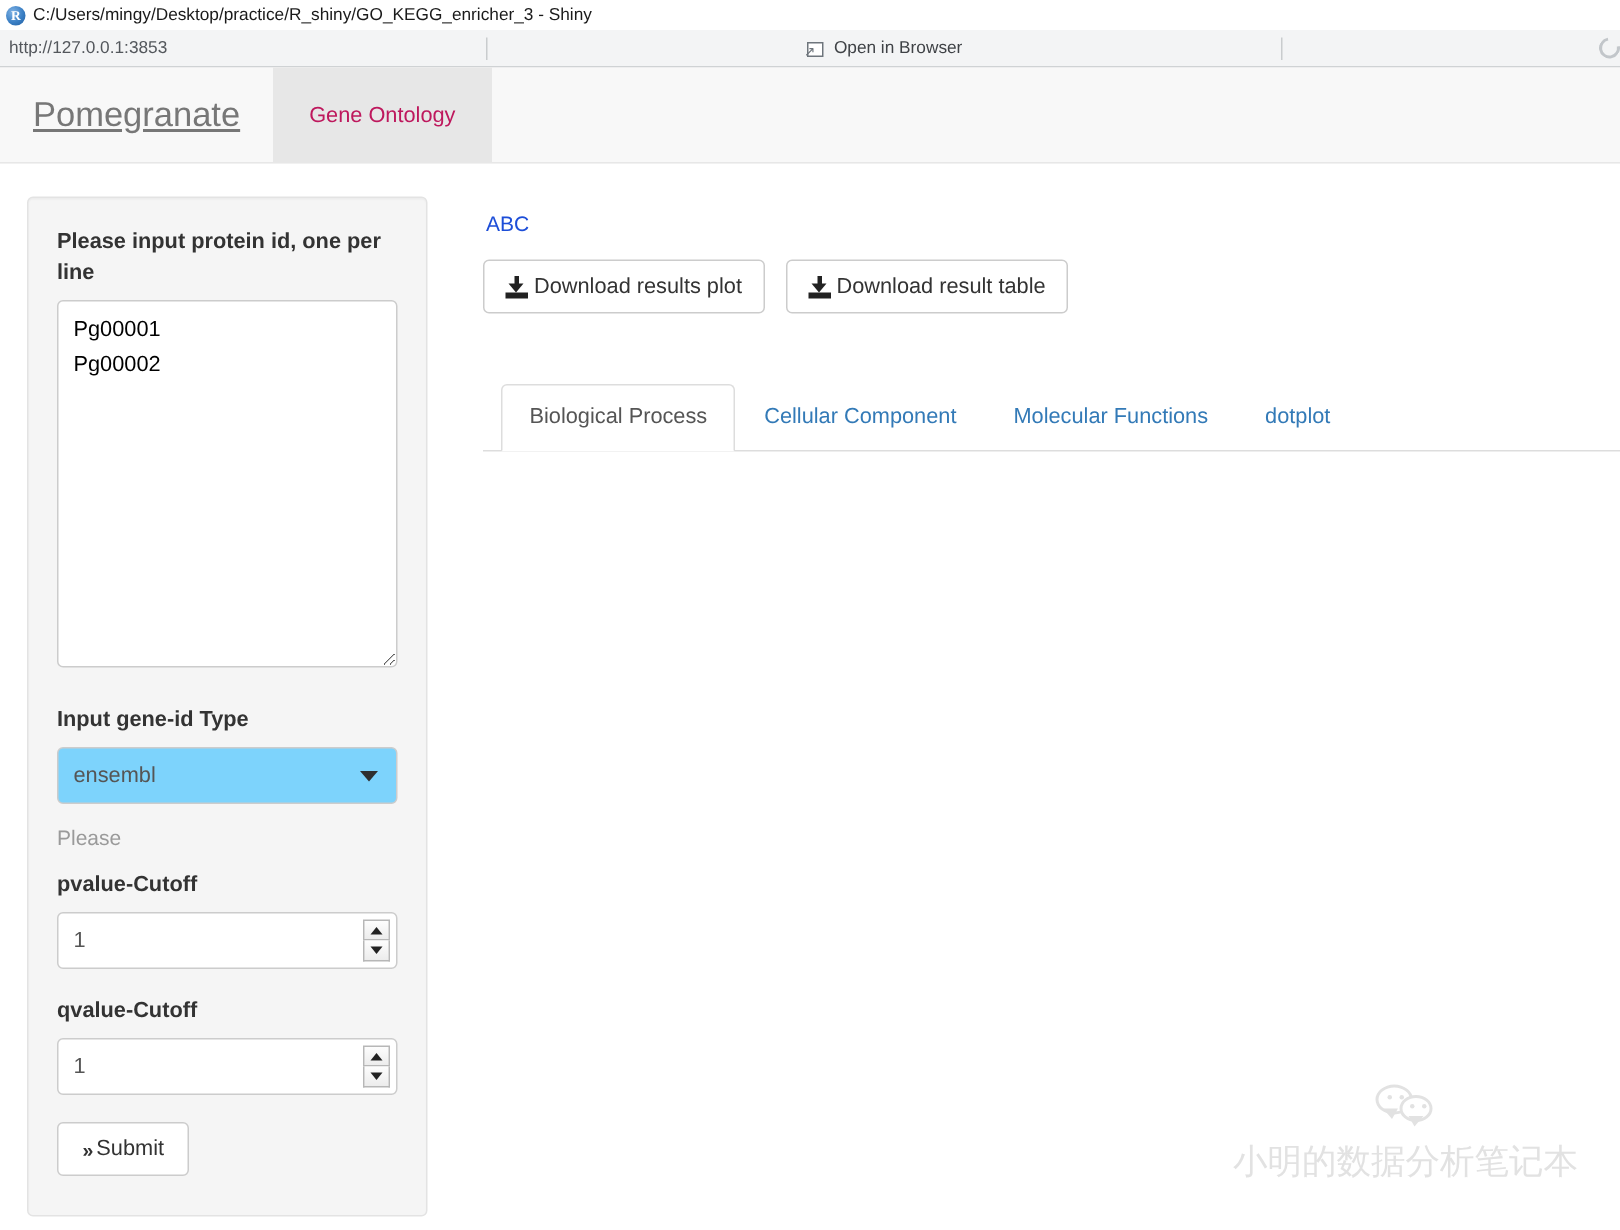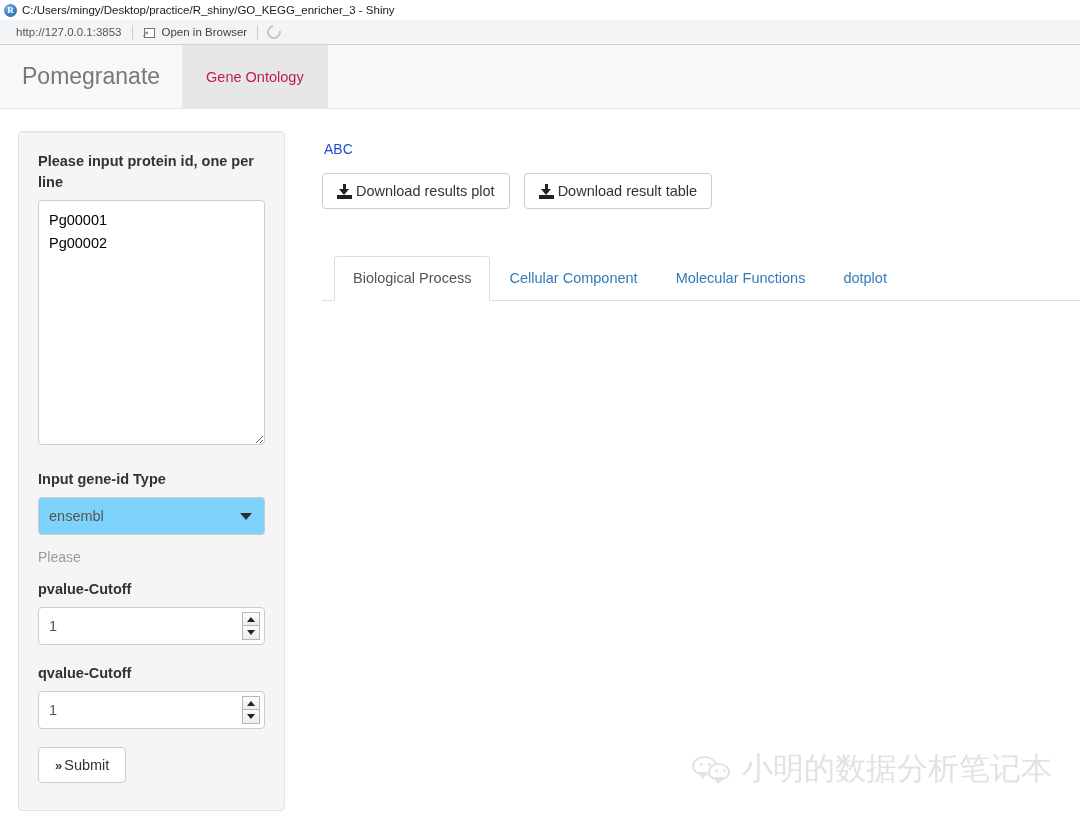--- a/index.html
+++ b/index.html
@@ -36,21 +36,22 @@
   .title-text { white-space: nowrap; }
 
   .toolbar {
     height: 25px;
     background: #f3f4f5;
     border-bottom: 1px solid #cfd2d4;
     display: flex;
     align-items: center;
     font-size: 11.5px;
     color: #3f4246;
-    padding-left: 16px;
+    padding-left: 6px;
+    justify-content: space-between;
   }
   .toolbar .url { color: #53575c; padding-right: 10px; }
   .sep { width: 1px; height: 15px; background: #c9ccce; margin: 0 9px 0 0; }
   .tb-item { display: flex; align-items: center; gap: 6px; padding-right: 10px; }
   .icon-openbrowser { width: 14px; height: 13px; position: relative; display:inline-block; }
   .icon-openbrowser .box {
     position: absolute; left: 2px; top: 2px; width: 11px; height: 10px;
     border: 1px solid #6e757c; background: #ffffff;
   }
   .icon-openbrowser .arr {
@@ -71,20 +72,21 @@
     border-bottom: 1px solid #e7e7e7;
     display: flex;
     align-items: stretch;
   }
   .brand {
     display: flex; align-items: center;
     padding: 0 22px 0 22px;
     font-size: 23px;
     color: #777777;
     font-weight: 400;
+    text-decoration: underline;
   }
   .nav-tab {
     display: flex; align-items: center;
     padding: 0 24px;
     font-size: 14.5px;
     color: #be185d;
   }
   .nav-tab.active { background: #e7e7e7; }
 
   
@@ -235,24 +237,25 @@
     border-top: 6px solid #222;
   }
   .dl-icon .tray { position: absolute; left: 0; bottom: 0px; width: 15px; height: 3.5px; background: #222; }
 
   
   .watermark {
     position: absolute;
     right: 28px; bottom: 30px;
     display: flex; align-items: center; gap: 10px;
     color: #e2e2e2;
-    font-size: 31px;
+    font-size: 23px;
     font-family: "DejaVu Sans", sans-serif;
     user-select: none;
     white-space: nowrap;
+    flex-direction: column;
   }
   .wechat { position: relative; width: 40px; height: 26px; flex: 0 0 auto; }
   .wechat .b1 {
     position: absolute; left: 0; top: 0; width: 25px; height: 20px;
     border: 2px solid #e2e2e2; border-radius: 50%;
   }
   .wechat .b1:after {
     content:""; position:absolute; left: 3px; bottom: -5px;
     width: 0; height: 0; border-left: 6px solid transparent;
     border-right: 4px solid transparent; border-top: 7px solid #e2e2e2;

